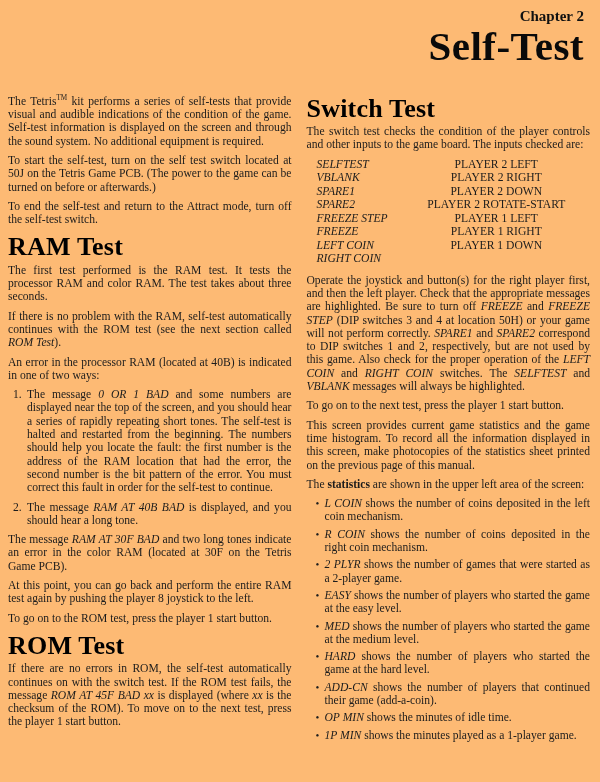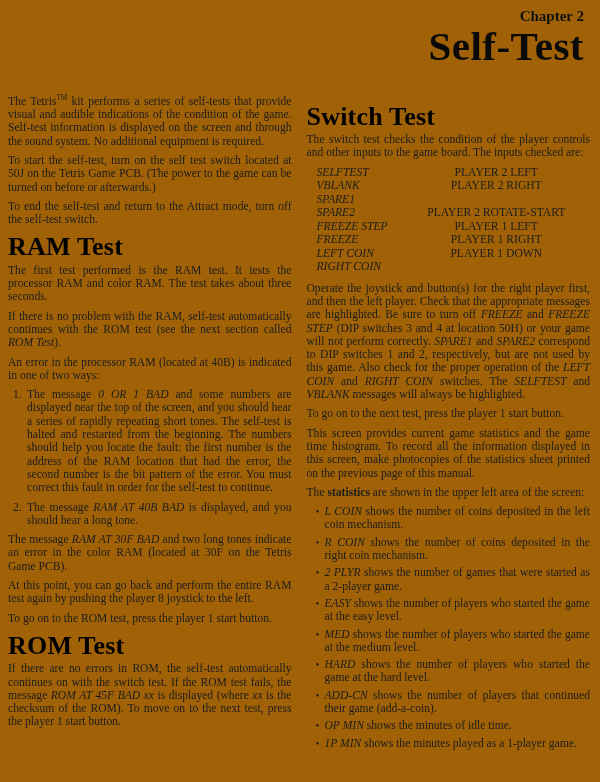--- a/index.html
+++ b/index.html
@@ -1,18 +1,18 @@
 <!DOCTYPE html>
 <html><head>
 <meta charset="utf-8">
 <style>
   html,body{margin:0;padding:0;background:#e8e8e8;}
   .page{
     position:relative;width:600px;height:782px;margin:0 auto;
-    background:#a16207;color:#1c1c1c;overflow:hidden;
+    background:#fdba74;color:#1c1c1c;overflow:hidden;
     font-family:"Liberation Serif","DejaVu Serif",serif;
   }
   .header{text-align:right;padding:8px 16px 0 0;}
   .chapter{font-weight:bold;font-size:15px;color:#111;}
   .doc-title{font-weight:bold;font-size:41px;line-height:1.02;margin-top:1px;color:#0a0a0a;letter-spacing:.5px;}
   .cols{display:flex;gap:15px;padding:27px 10px 0 8px;}
   .col{flex:1;min-width:0;text-align:justify;font-size:11.6px;line-height:13.3px;}
   .p{margin:0 0 6px;}
   h2.section{font-size:26px;font-weight:bold;margin:7px 0 3px;color:#000;text-align:left;line-height:1.05;letter-spacing:.2px;}
   .numlist{margin:0 0 1px;}
@@ -66,34 +66,35 @@
 
       <p class="p">The message <i>RAM AT 30F BAD</i> and two long tones indicate an error in the color RAM (located at 30F on the Tetris Game PCB).</p>
       <p class="p">At this point, you can go back and perform the entire RAM test again by pushing the player 8 joystick to the left.</p>
       <p class="p">To go on to the ROM test, press the player 1 start button.</p>
 
       <h2 class="section">ROM Test</h2>
       <p class="p">If there are no errors in ROM, the self-test automatically continues on with the switch test. If the ROM test fails, the message <i>ROM AT 45F BAD xx</i> is displayed (where <i>xx</i> is the checksum of the ROM). To move on to the next test, press the player 1 start button.</p>
     </div>
 
     <div class="col">
-      <h2 class="section" style="margin-top:8px;">Switch Test</h2>
+      <h2 class="section" style="margin-top:0;">Switch Test</h2>
       <p class="p">The switch test checks the condition of the player controls and other inputs to the game board. The inputs checked are:</p>
 
       <div class="swtable">
         <div class="swrow">
             <span class="swsig">SELFTEST</span>
             <span class="swin">PLAYER 2 LEFT</span>
           </div>
         <div class="swrow">
             <span class="swsig">VBLANK</span>
             <span class="swin">PLAYER 2 RIGHT</span>
           </div>
         <div class="swrow">
             <span class="swsig">SPARE1</span>
+            <span class="swin">PLAYER 2 DOWN</span>
           </div>
         <div class="swrow">
             <span class="swsig">SPARE2</span>
             <span class="swin">PLAYER 2 ROTATE-START</span>
           </div>
         <div class="swrow">
             <span class="swsig">FREEZE STEP</span>
             <span class="swin">PLAYER 1 LEFT</span>
           </div>
         <div class="swrow">

